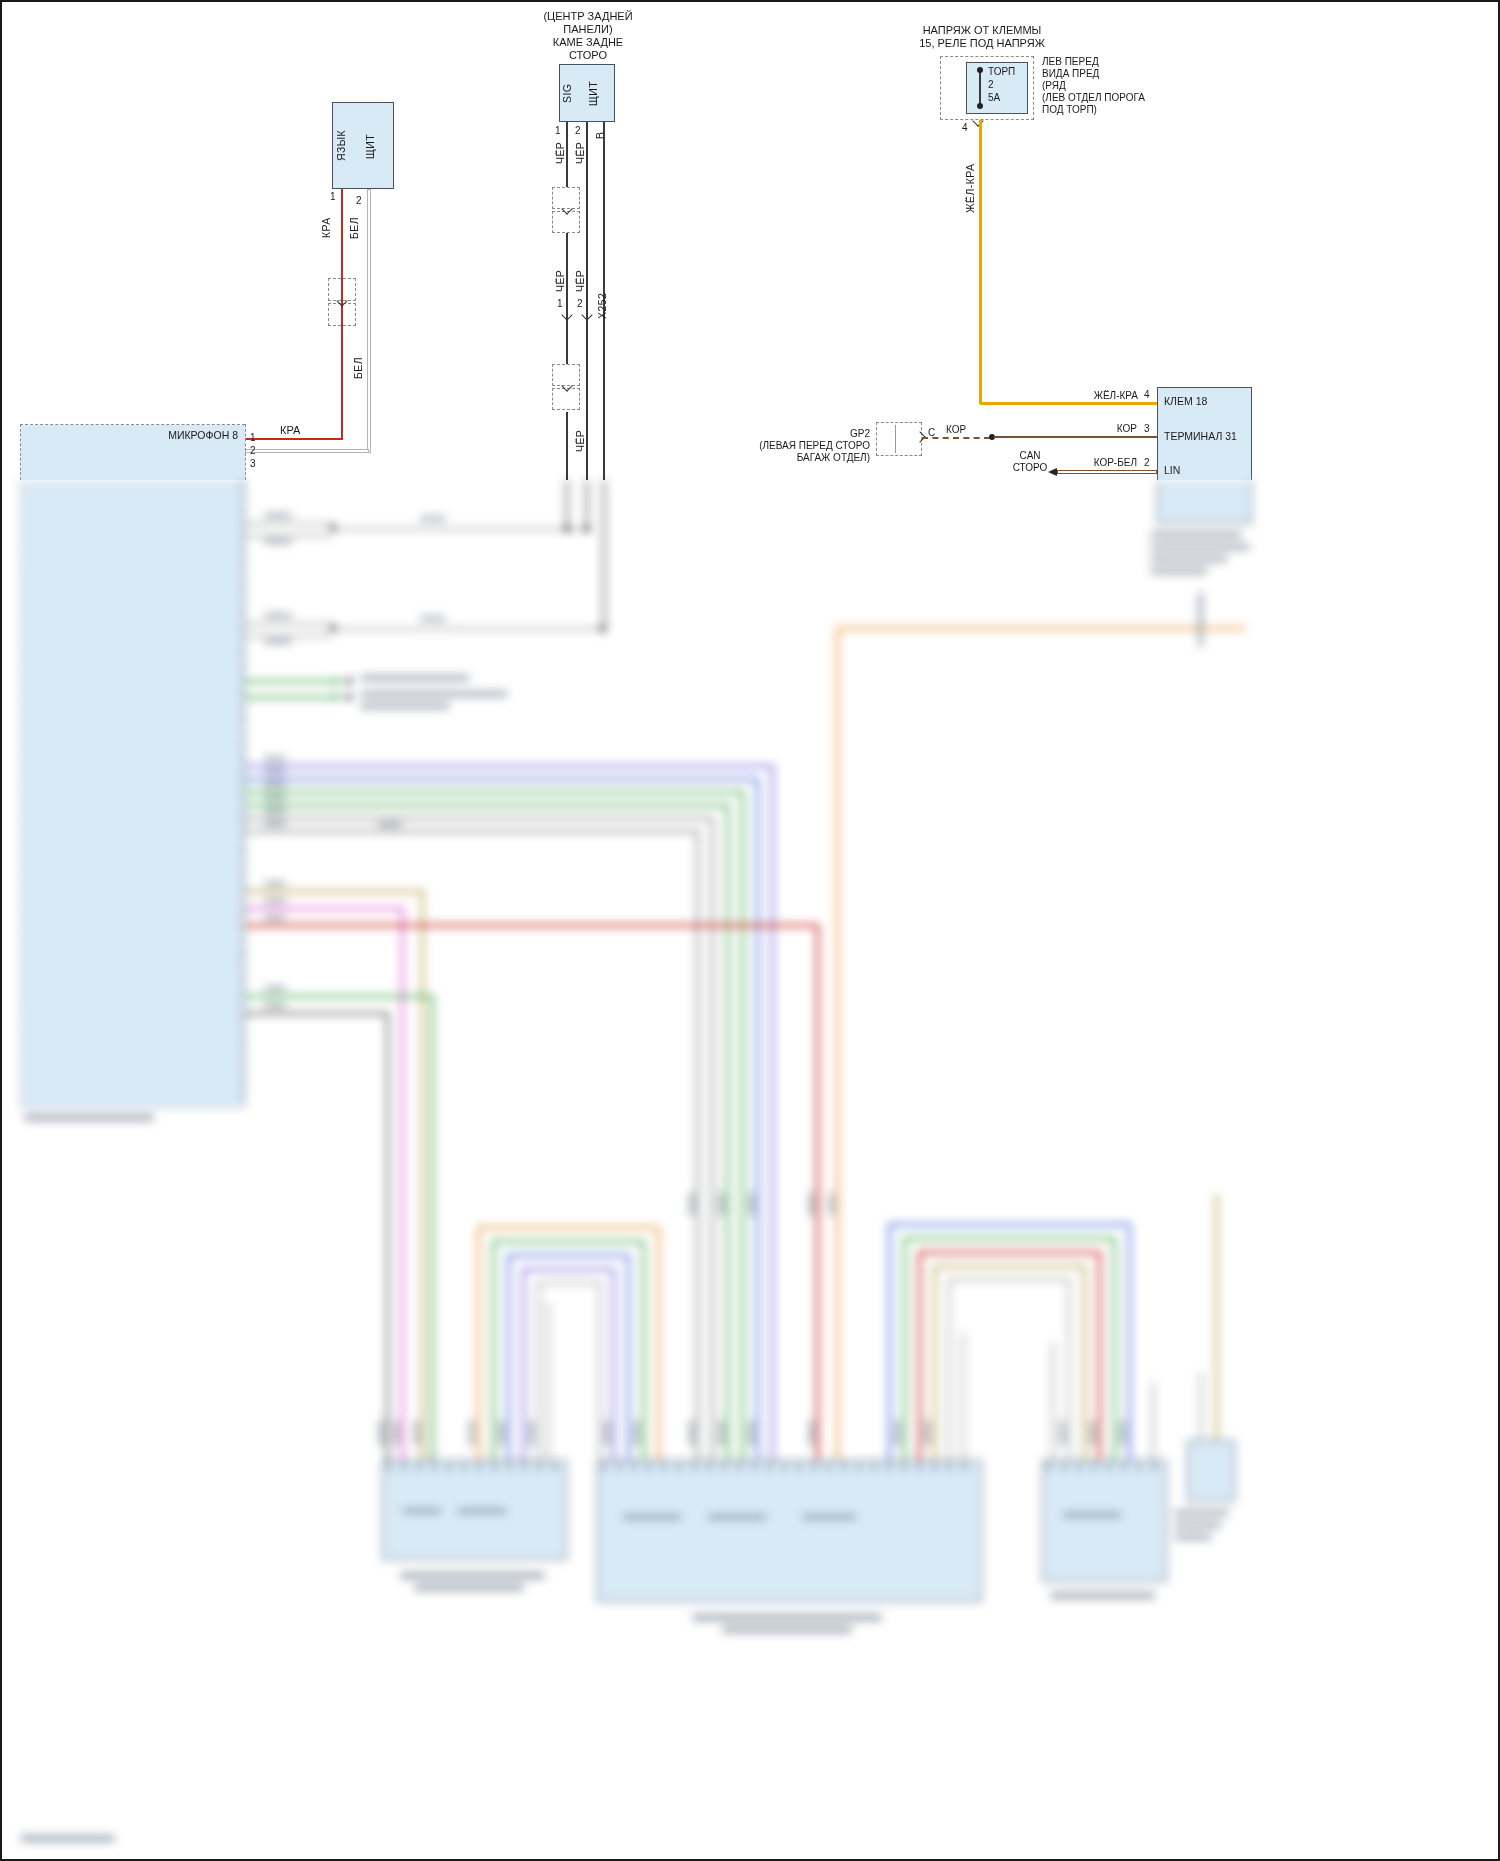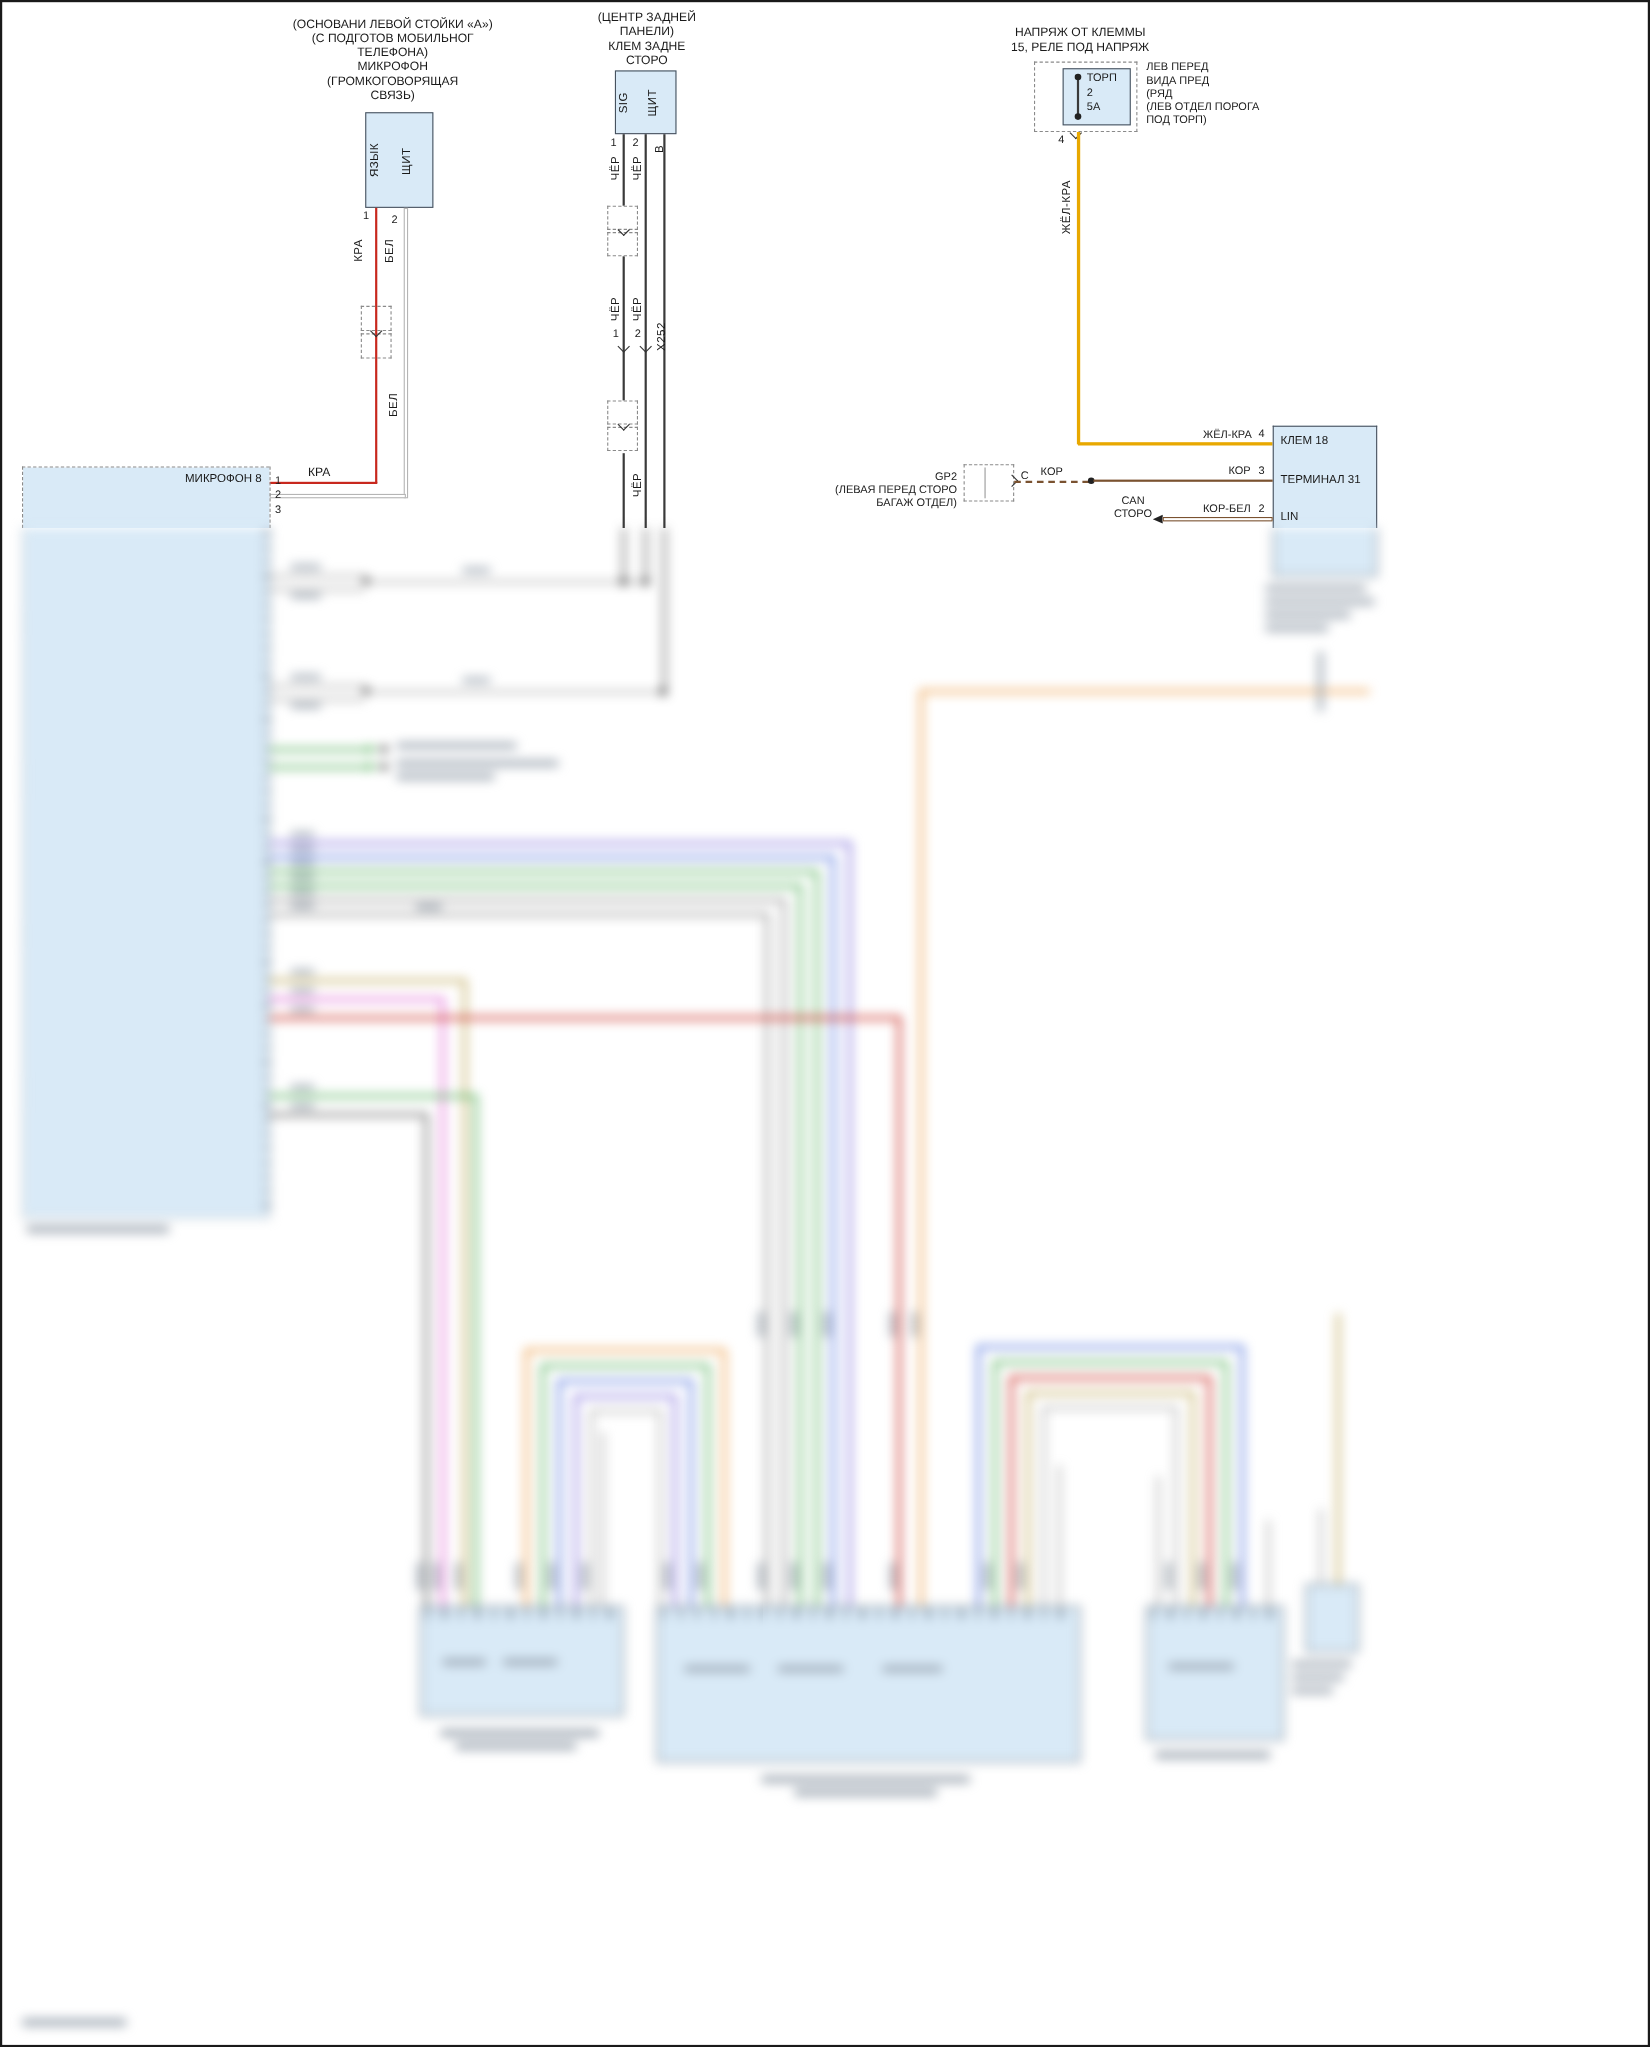--- a/index.html
+++ b/index.html
@@ -29,28 +29,20 @@
   .vblob{position:absolute;width:5px;border-radius:3px;background:#8f9aa6;opacity:.8;}
   .pins-v{position:absolute;background:repeating-linear-gradient(180deg,#5b6b7d 0 2px,transparent 2px 13px);}
   .pins-h{position:absolute;background:repeating-linear-gradient(90deg,#5b6b7d 0 2px,transparent 2px 15px);}
   .blur-layer{position:absolute;inset:0;filter:blur(5px);}
 </style>
 </head>
 <body>
 
 <div class="page">
 
-  <div class="txt ctr" style="left:230px;top:14px;width:250px;">
-    <div>(ОСНОВАНИ ЛЕВОЙ СТОЙКИ «А»)</div>
-    <div>(С ПОДГОТОВ МОБИЛЬНОГ</div>
-    <div>ТЕЛЕФОНА)</div>
-    <div>МИКРОФОН</div>
-    <div>(ГРОМКОГОВОРЯЩАЯ</div>
-    <div>СВЯЗЬ)</div>
-  </div>
 
   <div class="bluebox" style="left:330px;top:100px;width:62px;height:87px;"></div>
   <div class="vtxt" style="left:333px;top:104px;width:18px;height:80px;">ЯЗЫК</div>
   <div class="vtxt" style="left:362px;top:104px;width:18px;height:80px;">ЩИТ</div>
   <div class="txt txt10" style="left:328px;top:189px;">1</div>
   <div class="txt txt10" style="left:354px;top:193px;">2</div>
   <div class="vtxt" style="left:318px;top:205px;height:42px;">КРА</div>
   <div class="vtxt" style="left:346px;top:205px;height:42px;">БЕЛ</div>
 
   <div class="w c-red" style="left:339px;top:187px;width:2px;height:250px;"></div>
@@ -68,21 +60,21 @@
   <div class="w" style="left:18px;top:422px;width:0;height:56px;border-left:1.5px dashed #8a8a8a;"></div>
   <div class="w" style="left:243px;top:422px;width:0;height:56px;border-left:1.5px dashed #8a8a8a;"></div>
   <div class="txt rgt" style="left:128px;top:427px;width:108px;font-size:10.5px;">МИКРОФОН 8</div>
   <div class="txt txt10" style="left:248px;top:430px;">1</div>
   <div class="txt txt10" style="left:248px;top:443px;">2</div>
   <div class="txt txt10" style="left:248px;top:456px;">3</div>
 
   <div class="txt ctr" style="left:520px;top:8px;width:132px;">
     <div>(ЦЕНТР ЗАДНЕЙ</div>
     <div>ПАНЕЛИ)</div>
-    <div>КЛЕМ ЗАДНЕ</div>
+    <div>КАМЕ ЗАДНЕ</div>
     <div>СТОРО</div>
   </div>
 
   <div class="bluebox" style="left:557px;top:62px;width:56px;height:58px;"></div>
   <div class="vtxt" style="left:559px;top:65px;width:16px;height:52px;">SIG</div>
   <div class="vtxt" style="left:585px;top:65px;width:16px;height:52px;">ЩИТ</div>
   <div class="txt txt10" style="left:553px;top:123px;">1</div>
   <div class="txt txt10" style="left:573px;top:123px;">2</div>
   <div class="vtxt" style="left:592px;top:125px;height:16px;">В</div>
 

